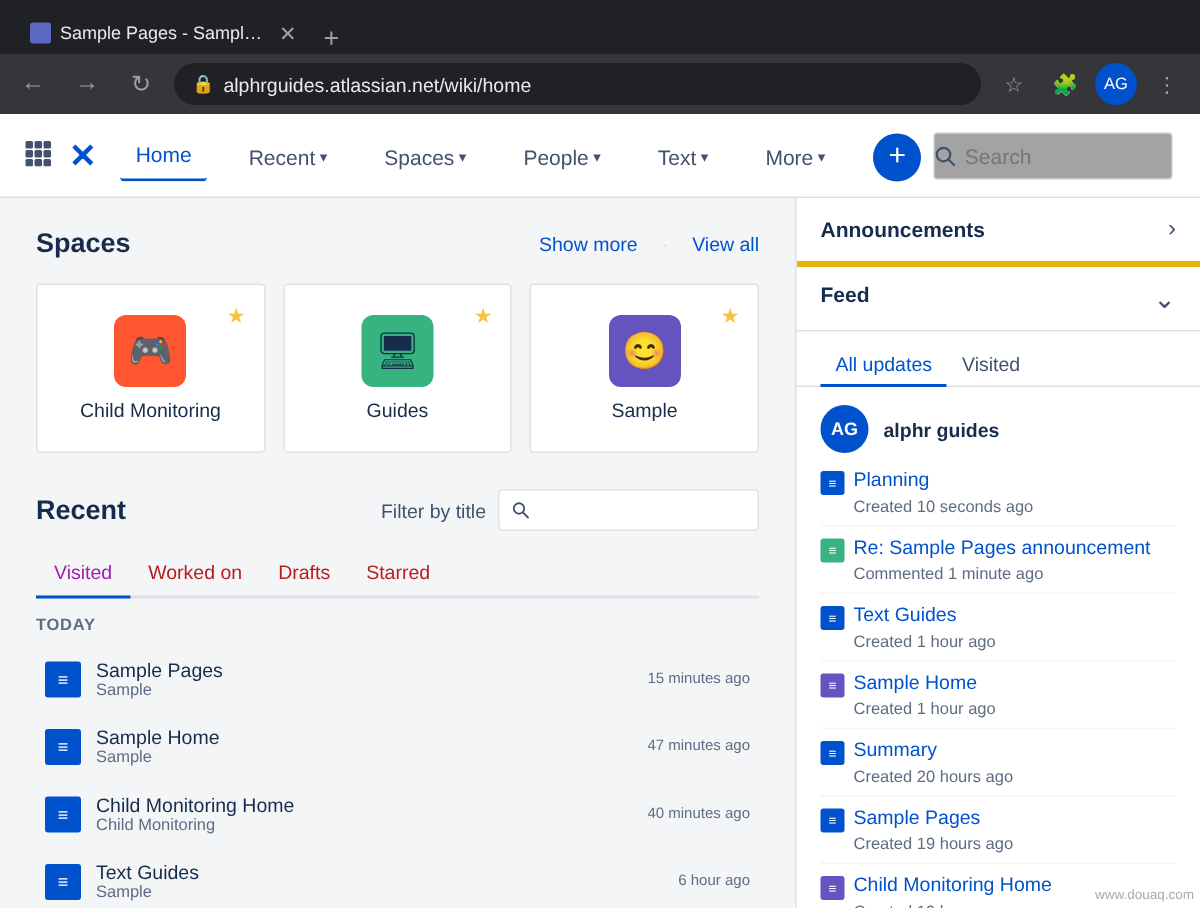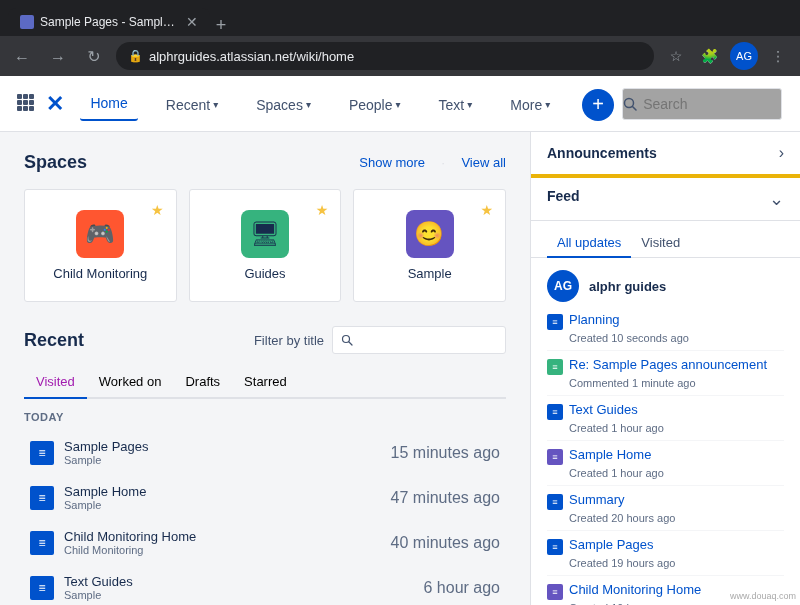--- a/index.html
+++ b/index.html
@@ -56,33 +56,33 @@
     .star-icon { position: absolute; top: 12px; right: 12px; color: #f6c342; font-size: 14px; }
 
     
     .recent-header { display: flex; align-items: center; justify-content: space-between; margin-bottom: 12px; }
     .recent-title { font-size: 18px; font-weight: 600; color: #172b4d; }
     .filter-by-title { font-size: 13px; color: #42526e; display: flex; align-items: center; gap: 8px; }
     .filter-input { display: flex; align-items: center; background: white; border: 1px solid #dfe1e6; border-radius: 3px; padding: 0 8px; height: 28px; gap: 4px; }
     .filter-input input { border: none; outline: none; font-size: 13px; color: #172b4d; width: 140px; }
 
     .tabs { display: flex; gap: 0; border-bottom: 2px solid #dfe1e6; margin-bottom: 12px; }
-    .tab { padding: 8px 12px; font-size: 13px; color: #000000; cursor: pointer; border-bottom: 2px solid transparent; margin-bottom: -2px; }
+    .tab { padding: 8px 12px; font-size: 13px; color: #b91c1c; cursor: pointer; border-bottom: 2px solid transparent; margin-bottom: -2px; }
     .tab.active { color: #a21caf; border-bottom-color: #0052cc; font-weight: 500; }
 
     .section-label { font-size: 11px; font-weight: 600; color: #5e6c84; text-transform: uppercase; letter-spacing: 0.5px; margin: 8px 0; }
 
     .recent-list { display: flex; flex-direction: column; gap: 2px; }
     .recent-item { display: flex; align-items: center; padding: 8px 6px; border-radius: 3px; cursor: pointer; gap: 10px; }
     .doc-icon { width: 24px; height: 24px; flex-shrink: 0; border-radius: 2px; display: flex; align-items: center; justify-content: center; }
     .doc-icon.blue { background: #0052cc; color: white; font-size: 12px; }
     .item-info { flex: 1; }
     .item-title { font-size: 13px; font-weight: 500; color: #172b4d; }
     .item-space { font-size: 11px; color: #5e6c84; }
-    .item-time { font-size: 16px; color: #5e6c84; white-space: nowrap; }
+    .item-time { font-size: 10px; color: #5e6c84; white-space: nowrap; }
 
     
     .right-panel { width: 270px; background: white; border-left: 1px solid #dfe1e6; overflow-y: auto; flex-shrink: 0; }
     .panel-section { border-bottom: 4px solid #eab308; }
     .panel-header { display: flex; align-items: center; justify-content: space-between; padding: 12px 16px; cursor: pointer; }
     .panel-header-title { font-size: 14px; font-weight: 600; color: #172b4d; }
     .panel-chevron { color: #42526e; font-size: 16px; }
 
     .feed-header { display: flex; align-items: flex-start; justify-content: space-between; padding: 10px 16px; border-bottom: 1px solid #dfe1e6; }
     .feed-title { font-size: 14px; font-weight: 600; color: #172b4d; }

